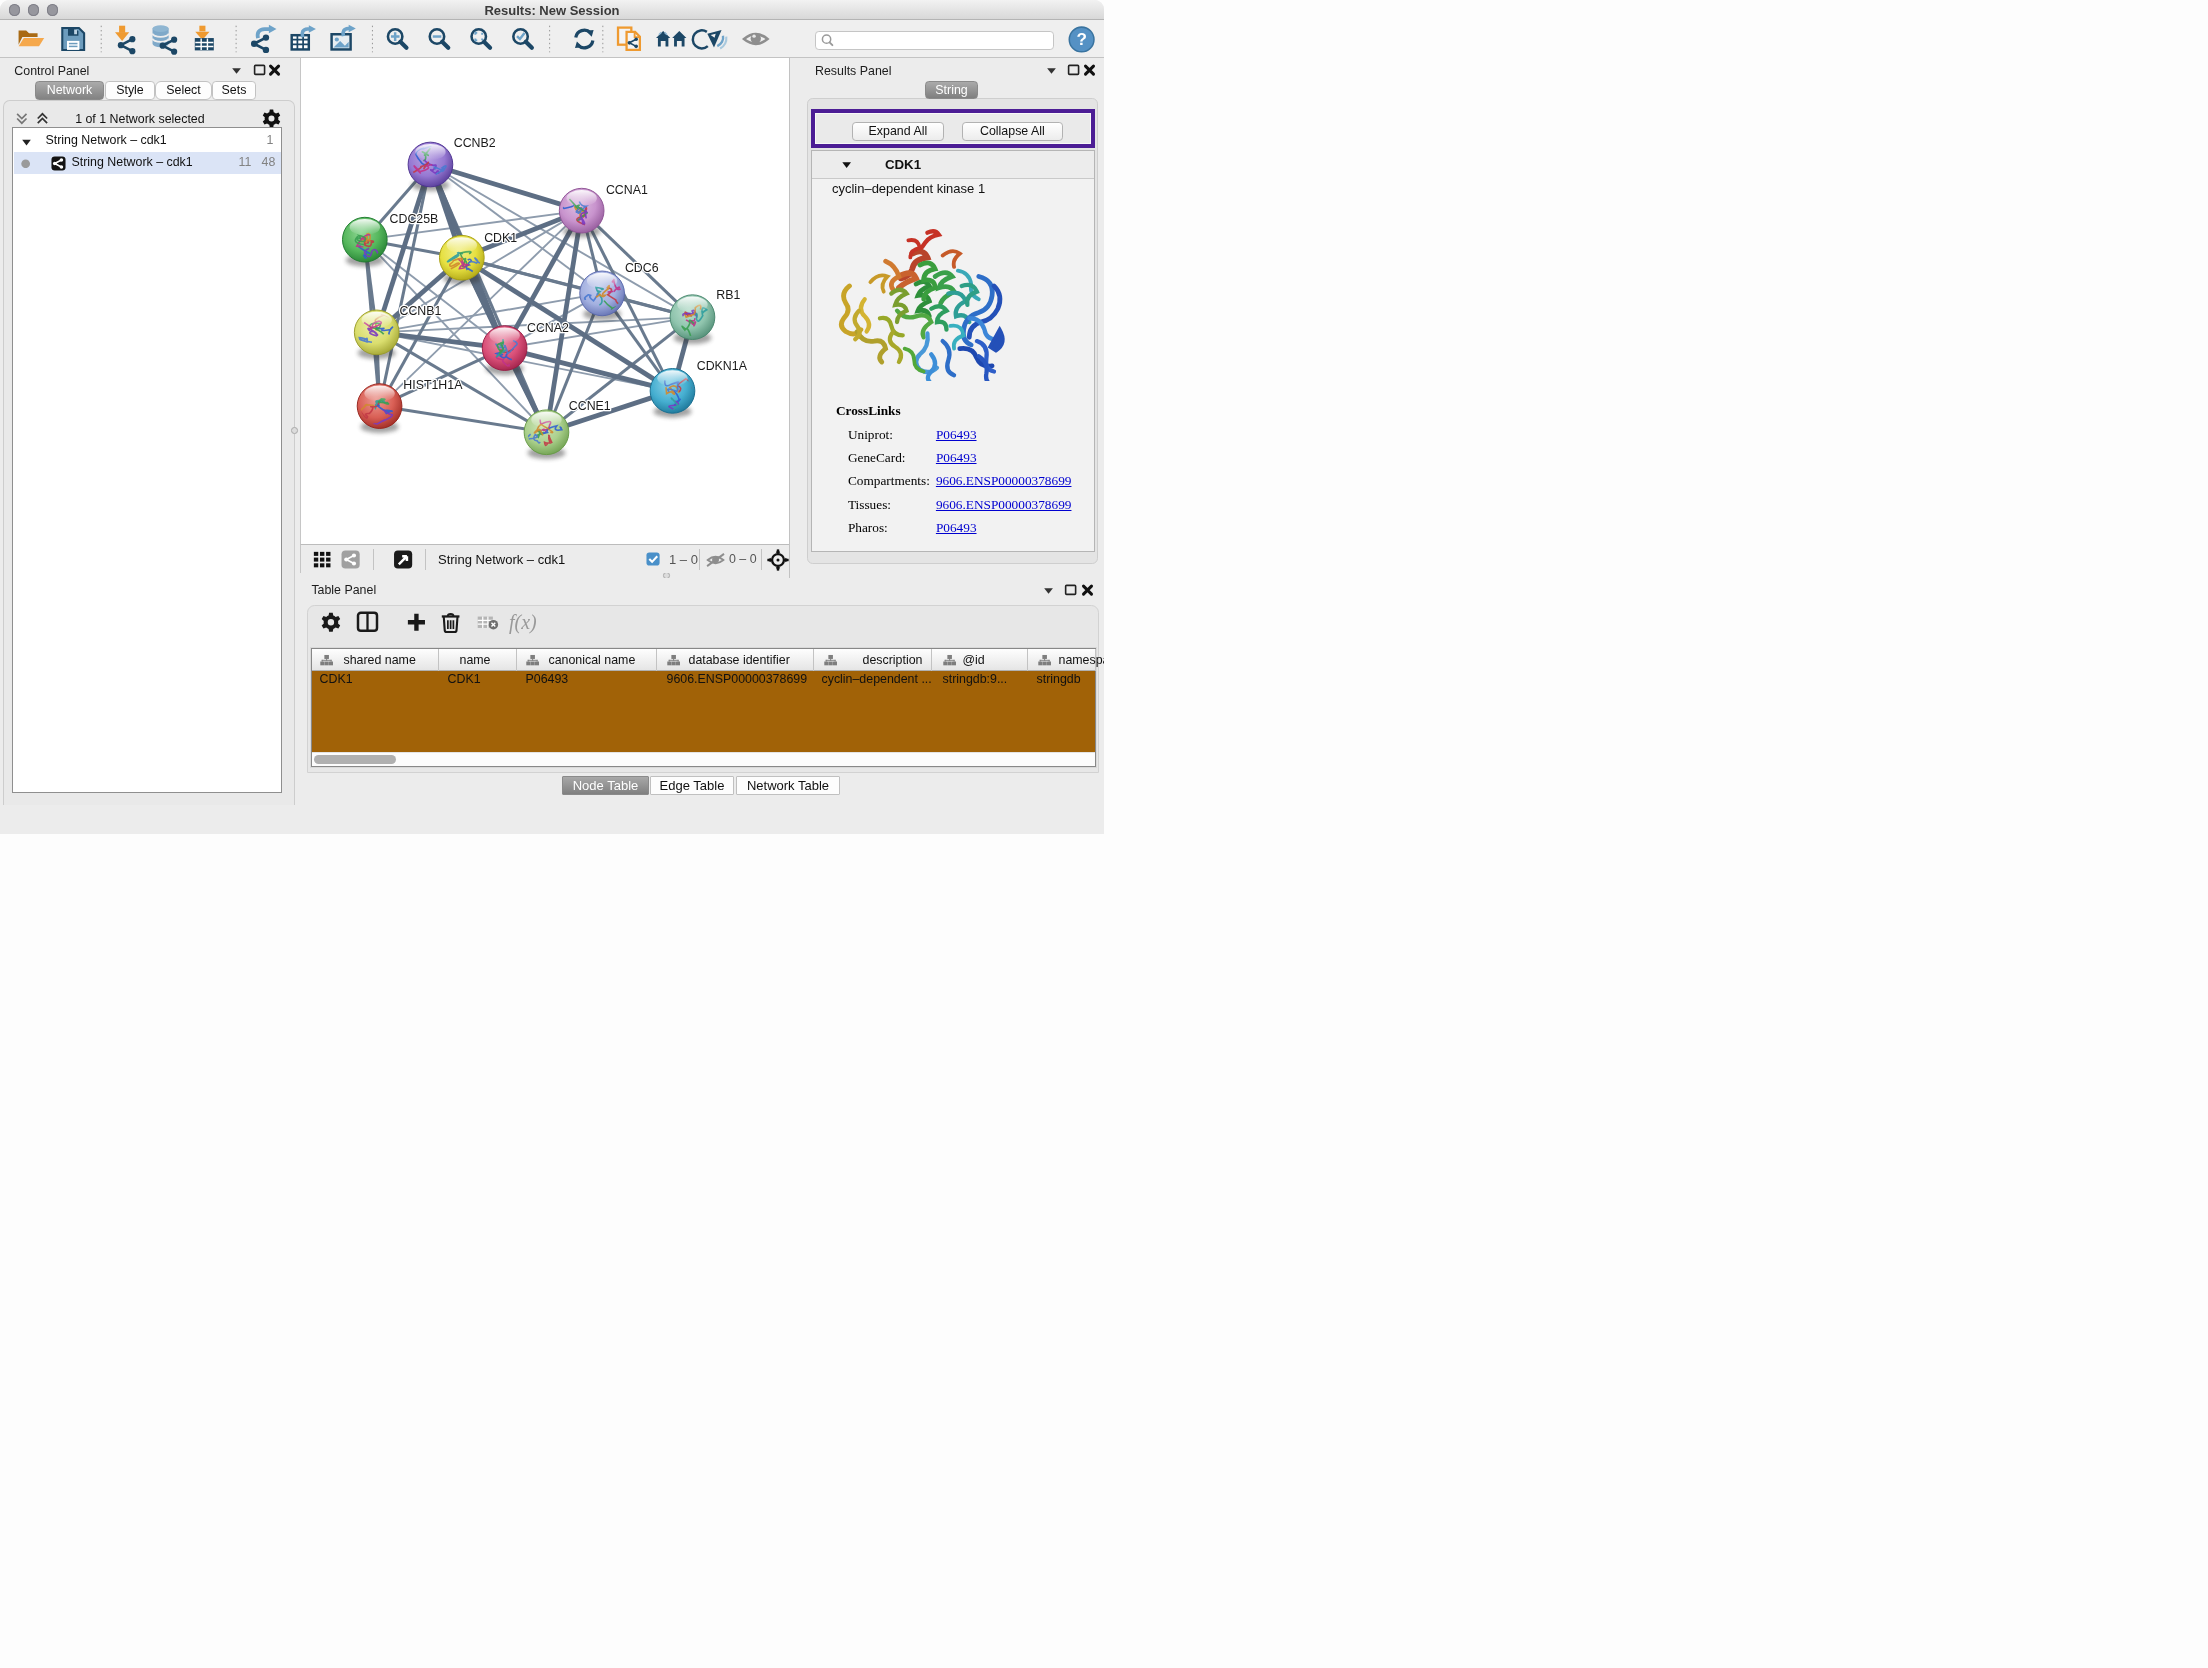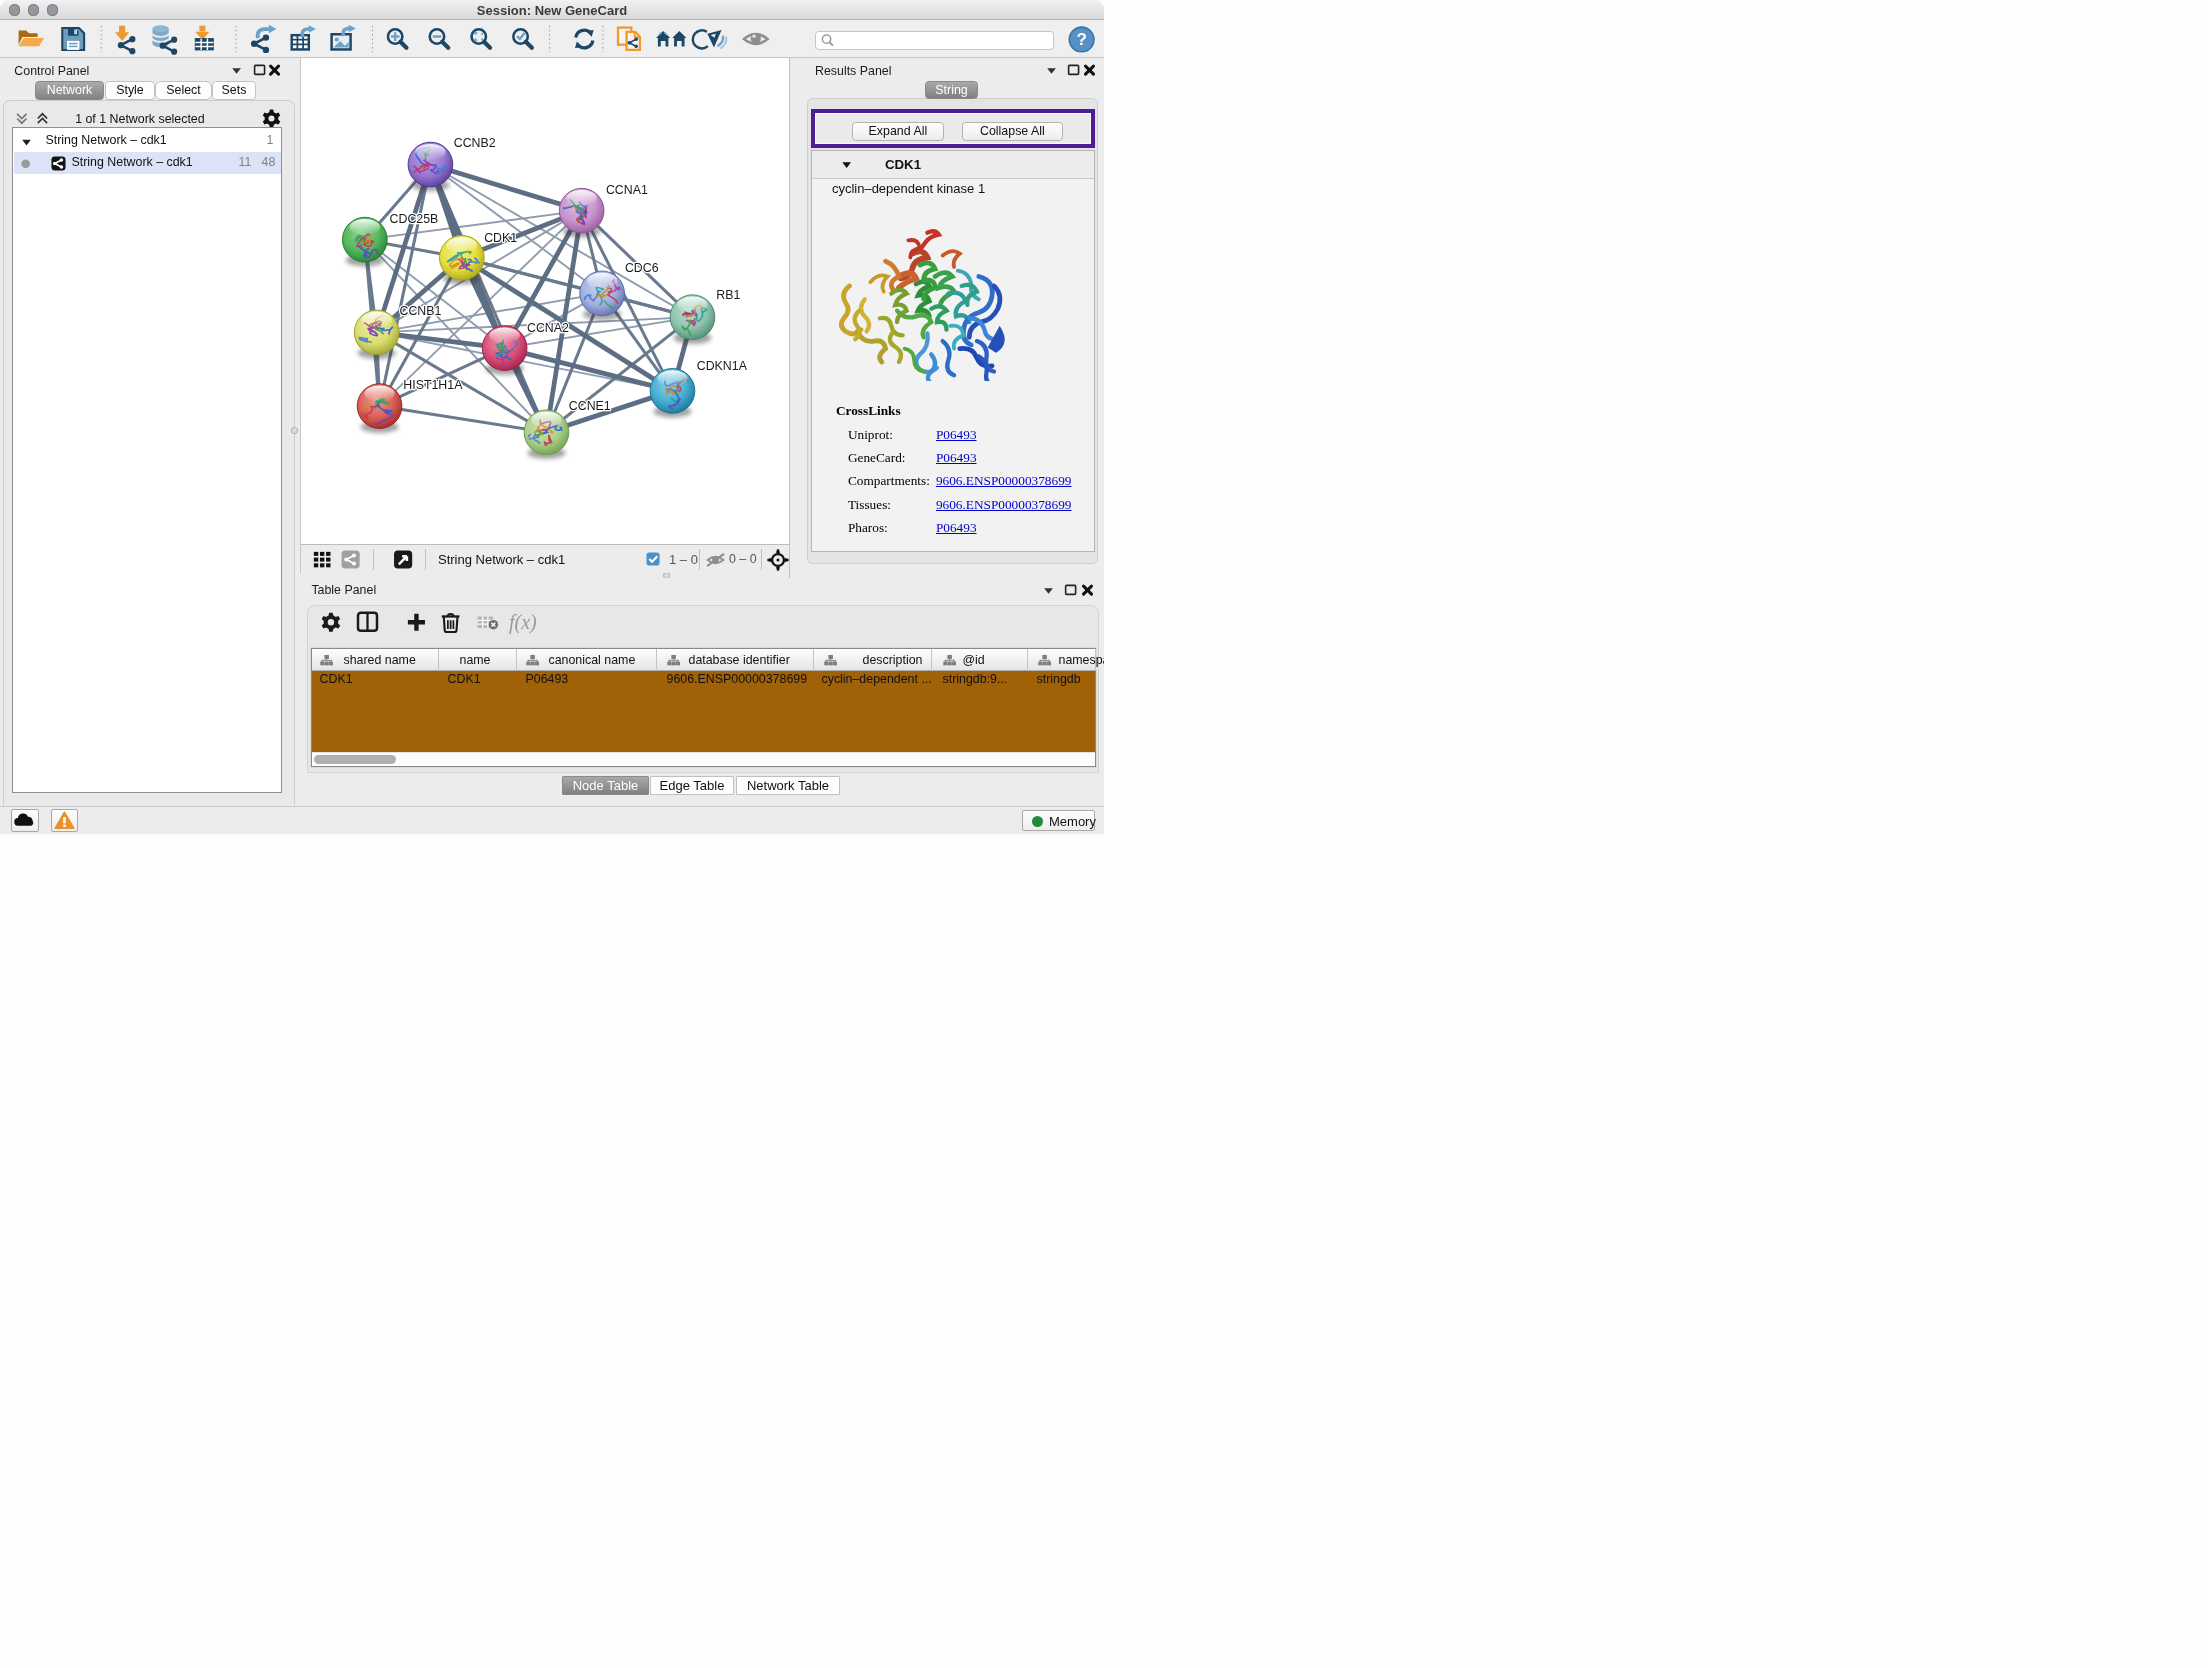--- a/index.html
+++ b/index.html
@@ -116,21 +116,21 @@
           <path d="M0 -9 L9.5 7.5 L-9.5 7.5 Z" fill="#e8912d" stroke="#e8912d" stroke-width="2" stroke-linejoin="round"></path>
           <rect x="-1.4" y="-4" width="2.8" height="6.5" fill="#fff"></rect>
           <rect x="-1.4" y="3.8" width="2.8" height="2.6" fill="#fff"></rect>
         </g>
 </defs>
 </svg>
 <div id="titlebar">
   <div class="tl" style="left:8.6px;"></div>
   <div class="tl" style="left:27.6px;"></div>
   <div class="tl" style="left:47px;"></div>
-  <div id="title">Session: New GeneCard</div>
+  <div id="title">Results: New Session</div>
 </div>
 <div id="toolbar">
       <svg width="1104" height="38" viewBox="0 0 1161 40" style="font-size:13px">
         <g transform="translate(32,20)">
           <path d="M-13 6 L-13 -9 L-5 -9 L-2 -6 L7 -6 L7 -2 L-9 -2 Z" fill="#a96a14"></path>
 <path d="M-13 7.5 L-7.5 -1 L14 -1 L8.5 7.5 Z" fill="#f5a84c"></path>
         </g>
 <g transform="translate(76.5,20)">
           <path d="M-11.5 -11.5 L6 -11.5 L11.5 -6 L11.5 11.5 L-11.5 11.5 Z" fill="#6d9cbd" stroke="#1c4766" stroke-width="2.2"></path>
 <path d="M-5.5 -11 L-5.5 -3.5 L5.5 -3.5 L5.5 -8 L2.5 -11 Z" fill="#1c4766"></path>
@@ -825,34 +825,14 @@
     <div class="tdcell" style="left:631px;">stringdb:9...</div>
     <div class="tdcell" style="left:725px;">stringdb</div>
     <div id="hscroll">
           <div id="hthumb"></div>
         </div>
   </div>
   <div class="btab" style="left:262px;width:87px;background:linear-gradient(#a8a8a8,#808080);color:#fff;border-color:#8a8a8a;">Node Table</div>
   <div class="btab" style="left:350px;width:84px;">Edge Table</div>
   <div class="btab" style="left:436px;width:104px;">Network Table</div>
 </div>
-<div id="bstatus">
-  <div class="sbtn" style="left:10.5px;width:28.5px;">
-    <svg width="27" height="21" viewBox="0 0 28 22">
-          <g transform="translate(14,12)" color="#111">
-            <use href="#g-cloud"></use>
-          </g>
-        </svg>
-  </div>
-  <div class="sbtn" style="left:51px;width:27px;">
-    <svg width="25" height="21" viewBox="0 0 26 22">
-          <g transform="translate(13,11.5)">
-            <use href="#g-warn"></use>
-          </g>
-        </svg>
-  </div>
-  <div class="sbtn" style="left:1022px;width:73px;height:21px;top:3.3px;">
-    <span style="position:absolute;left:8.6px;top:4.3px;width:11.4px;height:11.4px;border-radius:50%;background:#1d8c3c;"></span>
-    <span style="position:absolute;left:26px;top:2.9px;font-size:13px;">Memory</span>
-  </div>
-</div>
 </div>
 
 
 </body></html>

